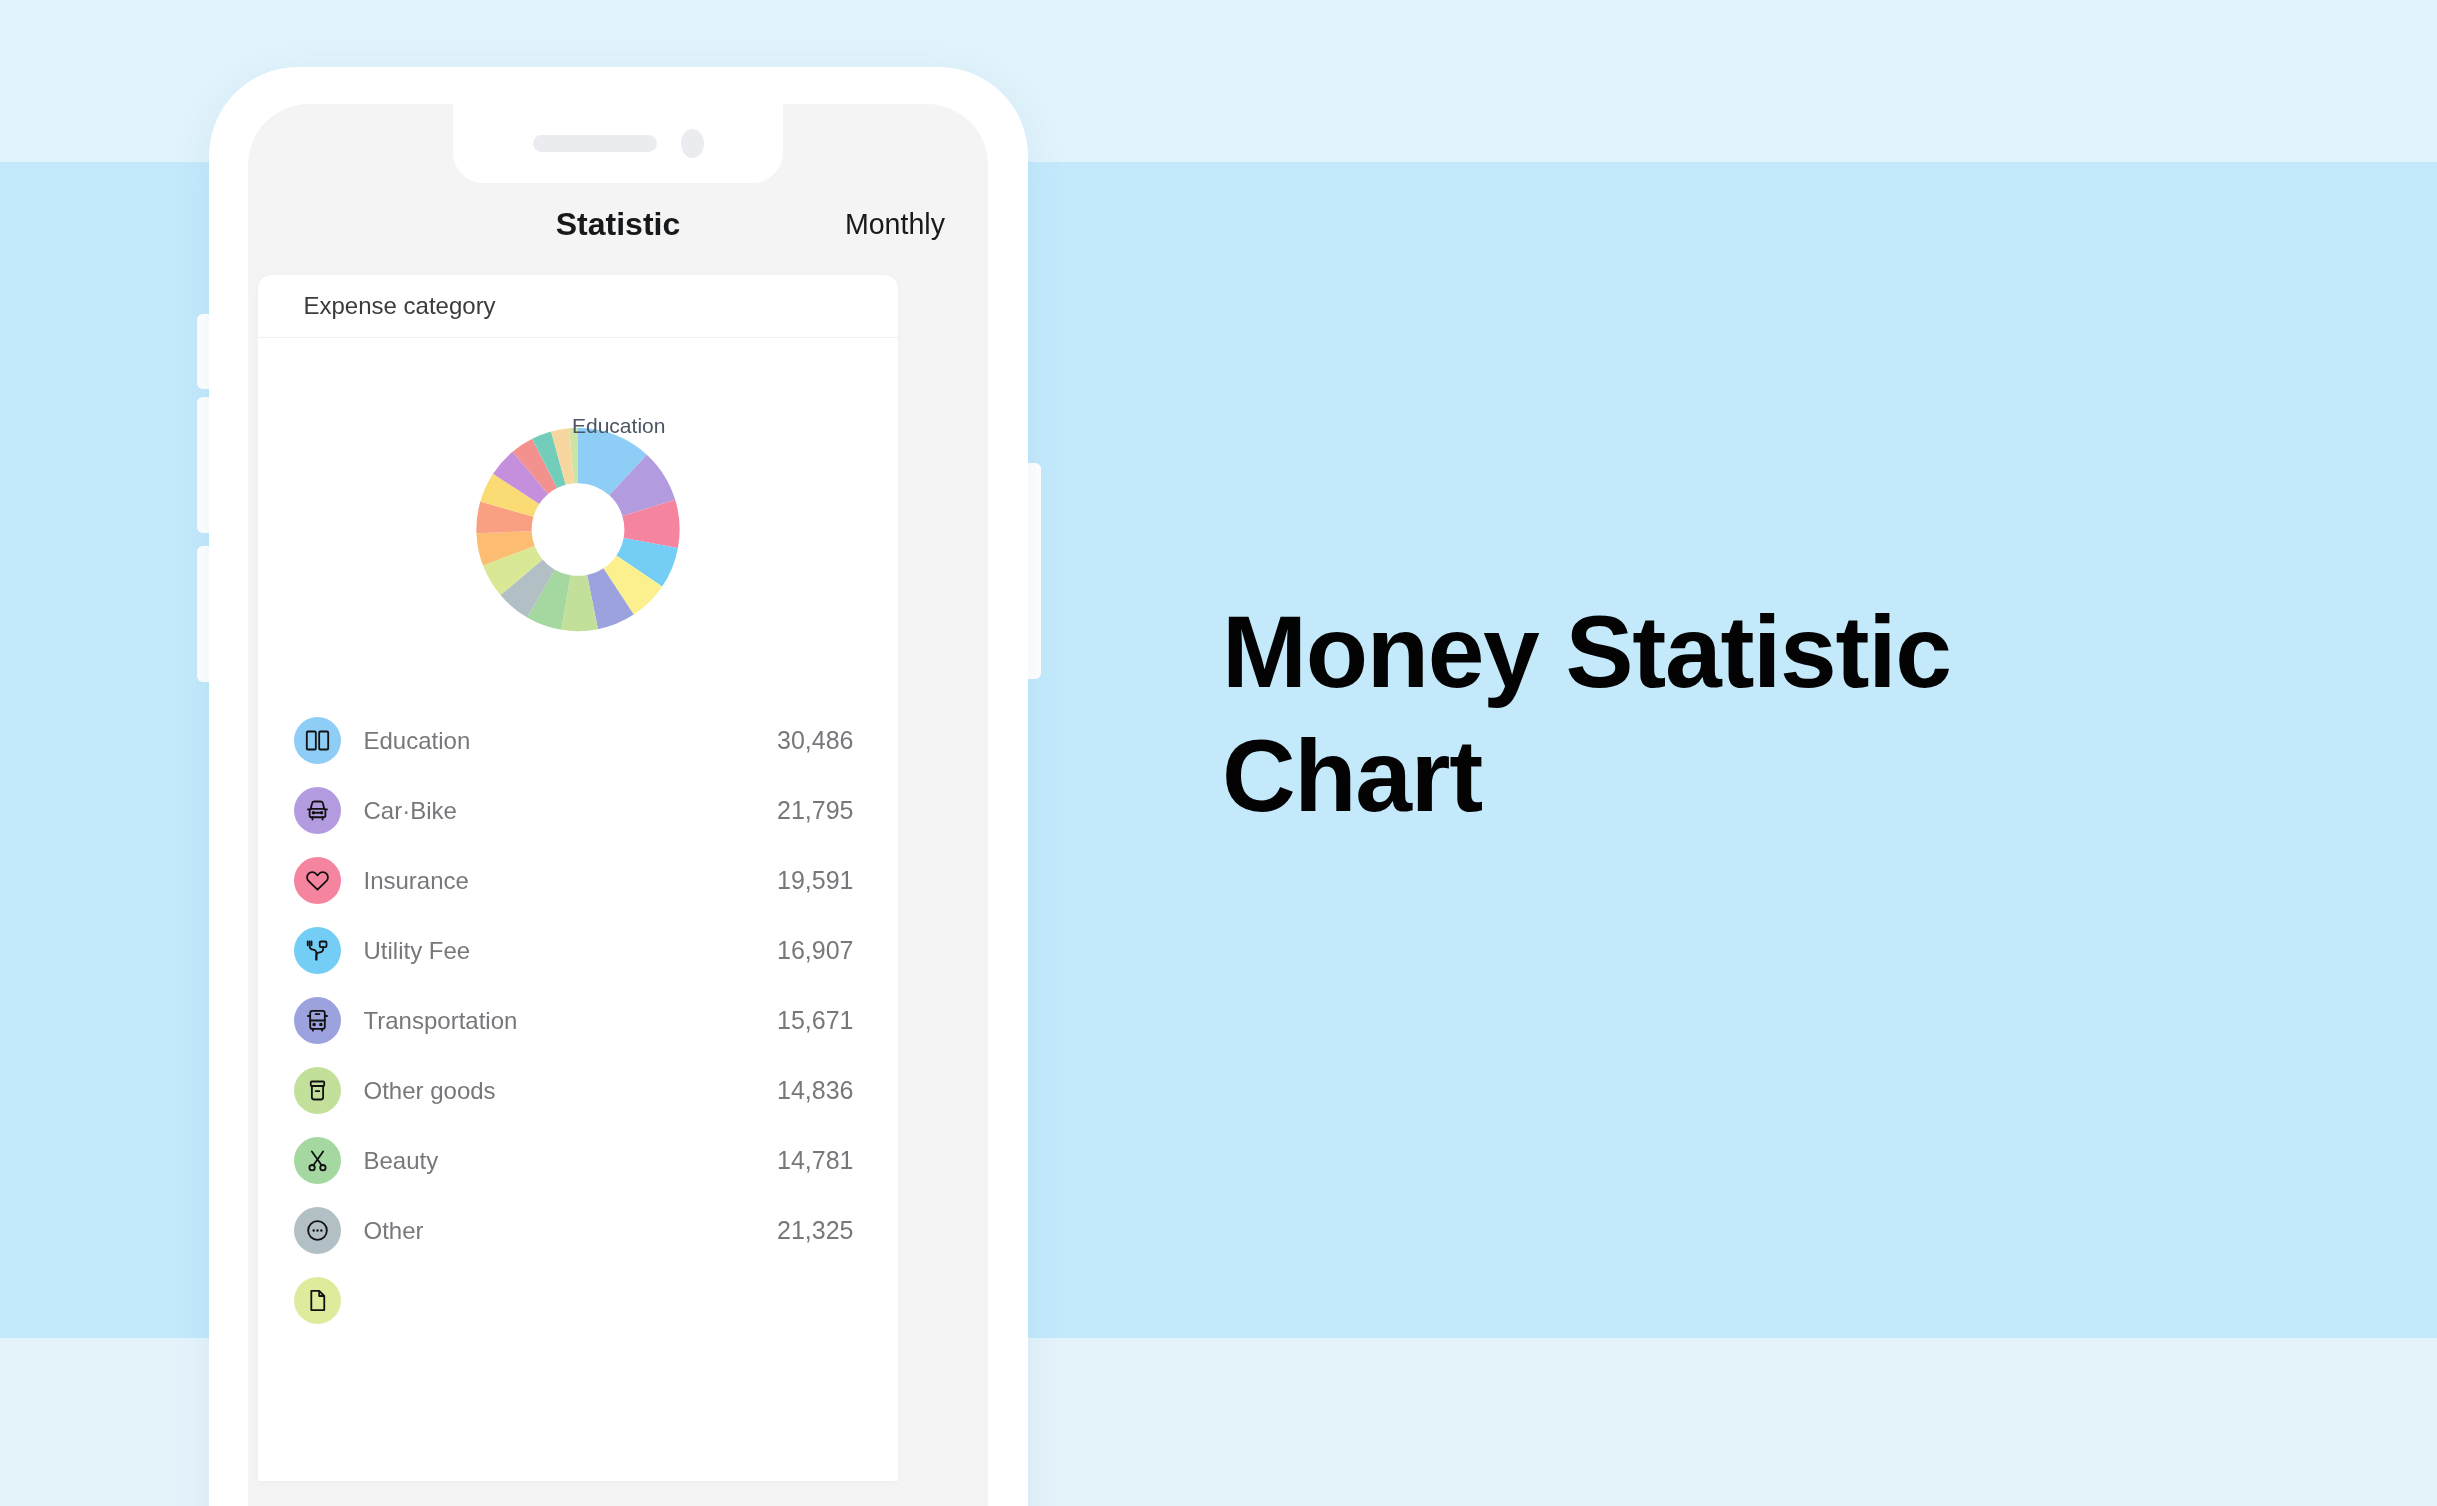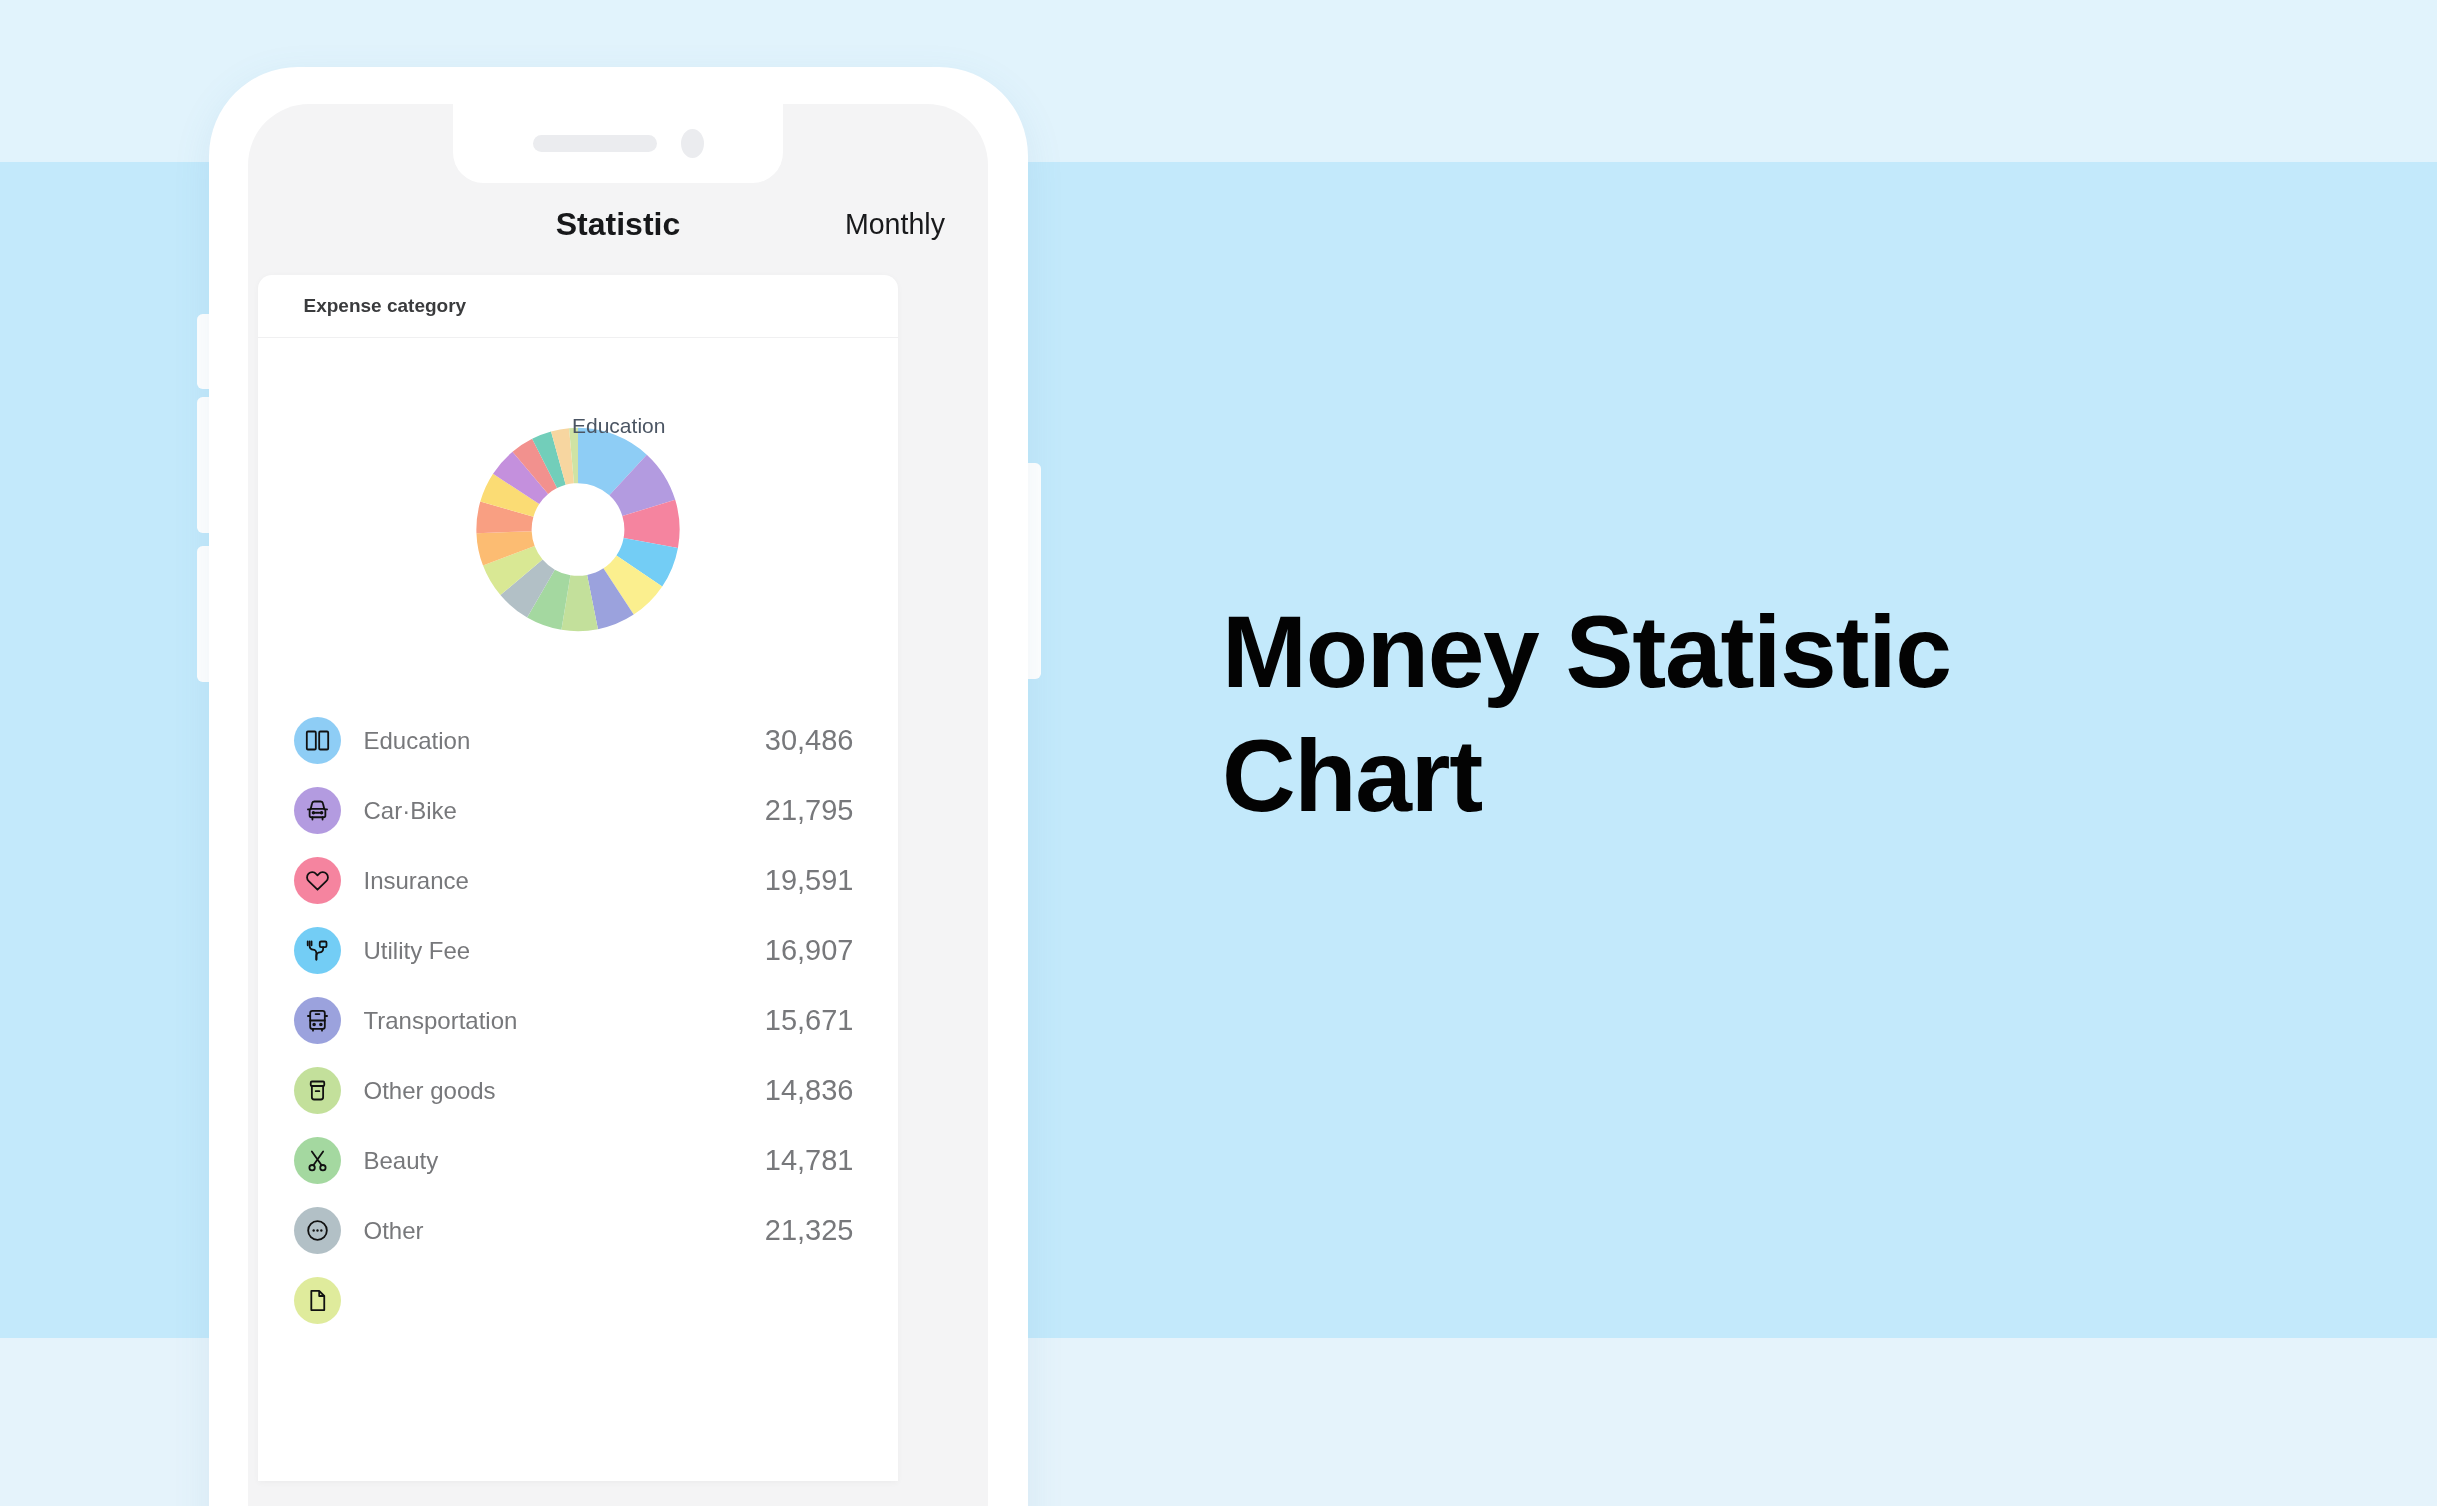--- a/index.html
+++ b/index.html
@@ -94,21 +94,21 @@
     position:absolute; left:9.5px; top:7.6px; width:640px;
     background:#ffffff;
     border-radius:14px 14px 0 0;
     box-shadow:0 1.3px 6.3px rgba(0,0,0,.035);
     min-height:1206px;
   }
   #card-header {
     height:63px; display:flex; align-items:center;
     padding-left:46px; border-bottom:1.3px solid #f0f0f1;
   }
-  #card-title { font-size:19px; font-weight:700; color:#3a3b3d; }
+  #card-title { font-size:24px; font-weight:400; color:#3a3b3d; }
 
   
   #donut-wrap { position:relative; height:368px; }
   #donut { position:absolute; left:50%; top:20.3px; transform:translateX(-50%); }
   #donut-label {
     position:absolute; left:50%; top:20.3px; transform:translateX(-50%);
     width:343px; height:343px; pointer-events:none;
   }
   #donut-label span {
     position:absolute; left:166px; top:56px;
@@ -124,21 +124,21 @@
   .legend-swatch {
     width:47px; height:47px; border-radius:50%;
     display:flex; align-items:center; justify-content:center;
     flex:none;
   }
   .legend-swatch svg { width:27px; height:27px; display:block; }
   .legend-name {
     margin-left:23px; flex:1;
     font-size:24px; color:#77787b; font-weight:400;
   }
-  .legend-value { font-size:29px; color:#77787b; font-weight:400; }
+  .legend-value { font-size:25px; color:#77787b; font-weight:400; }
 
   
   #headline {
     position:absolute; left:1222px; top:590px;
     width:1079px; z-index:6;
   }
   #headline h1 {
     font-size:102px; line-height:1.22;
     font-weight:700; color:#030303;
     letter-spacing:-1.3px;

